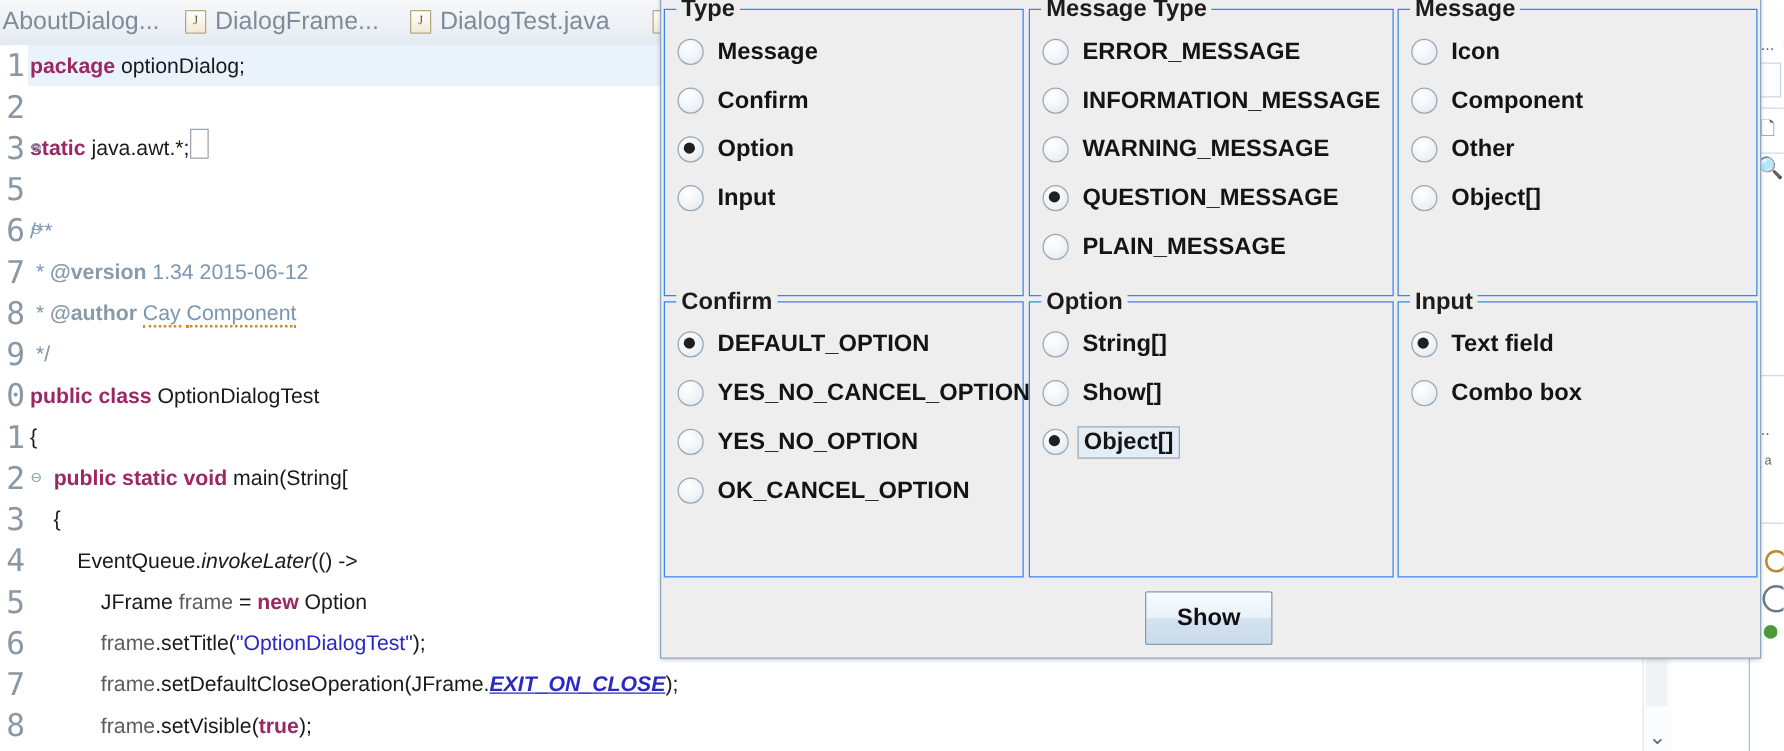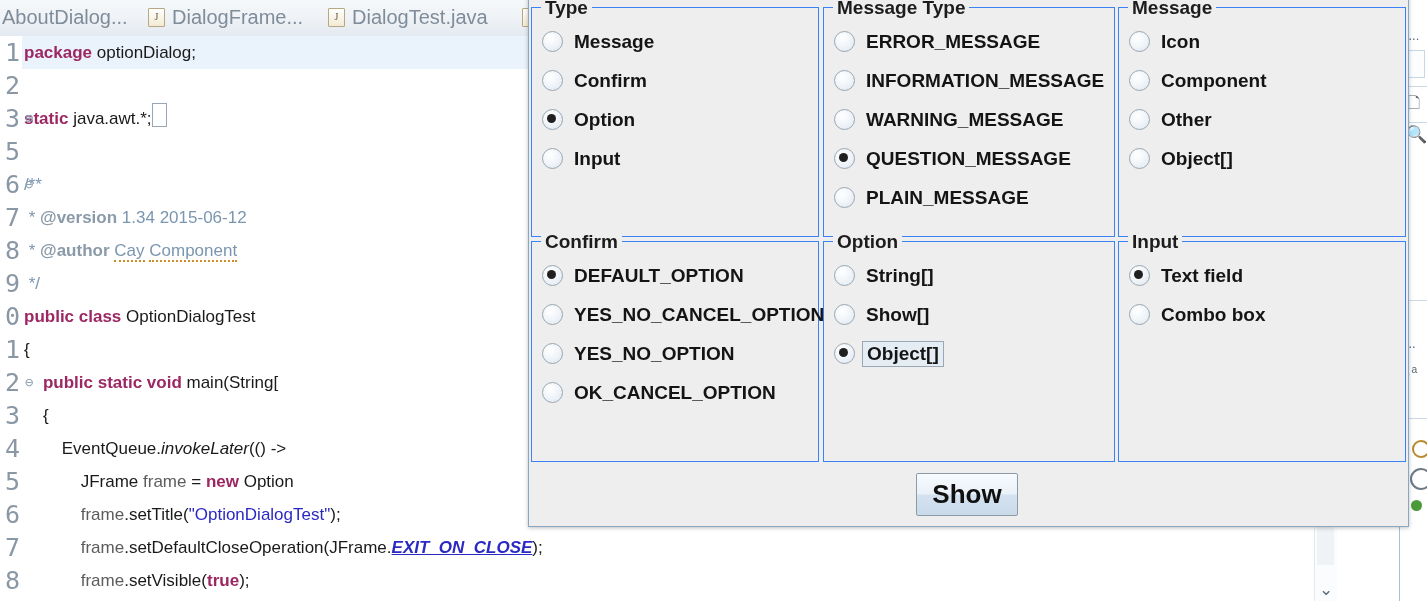--- a/index.html
+++ b/index.html
@@ -167,21 +167,21 @@
     padding: 1px 4px; margin: -1px -4px;
   }
 
   #showbtn {
     position: absolute; left: 387px; top: 478px;
     width: 100px; height: 41px;
     border: 1px solid #8d9aa8;
     border-radius: 2px;
     background: linear-gradient(to bottom, #f7fbff 0%, #eaf1f8 48%, #d4e2f0 52%, #c9daea 100%);
     font-family: "Liberation Sans", sans-serif;
-    font-size: 26px; font-weight: bold; color: #101010;
+    font-size: 19px; font-weight: bold; color: #101010;
     display: flex; align-items: center; justify-content: center;
     cursor: default;
   }
 </style>
 </head>
 <body>
 
 <div id="root">
 
   <div id="editor">

